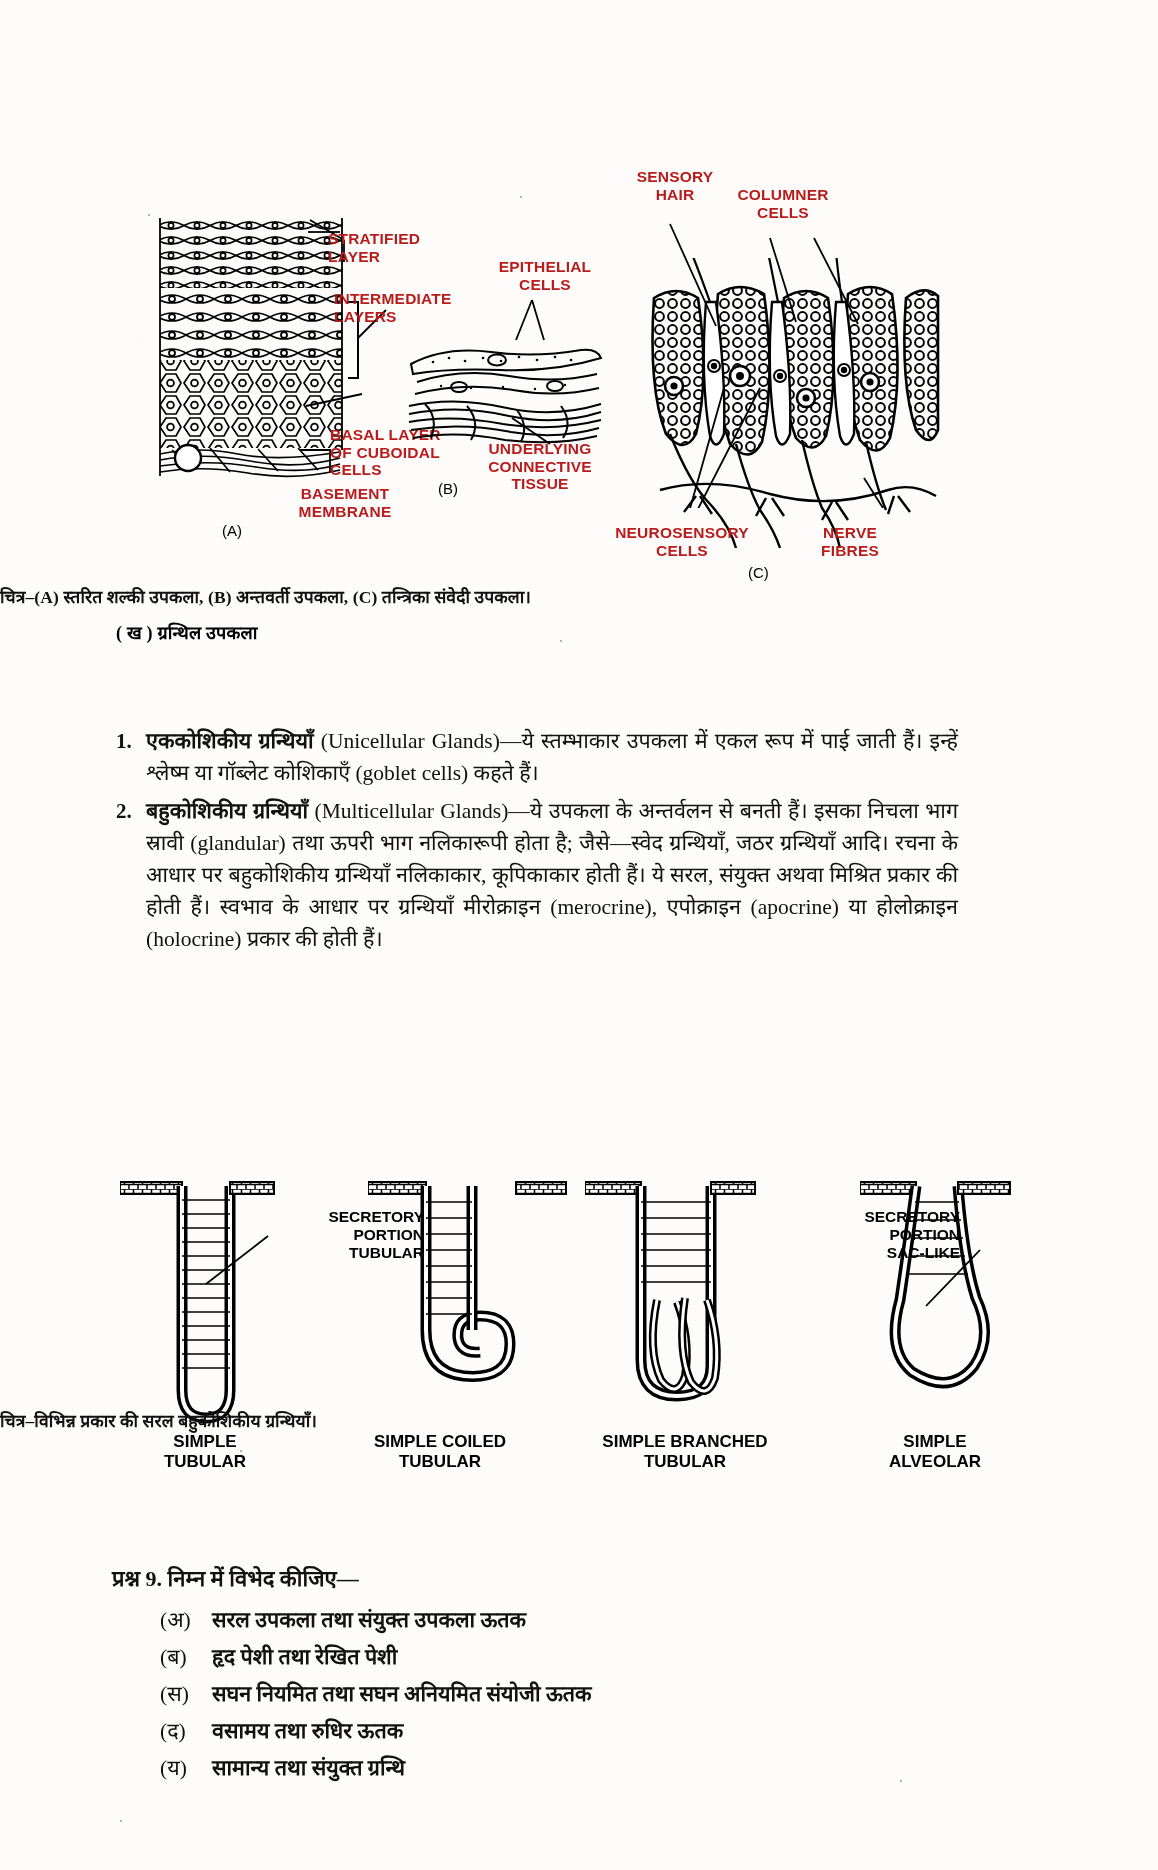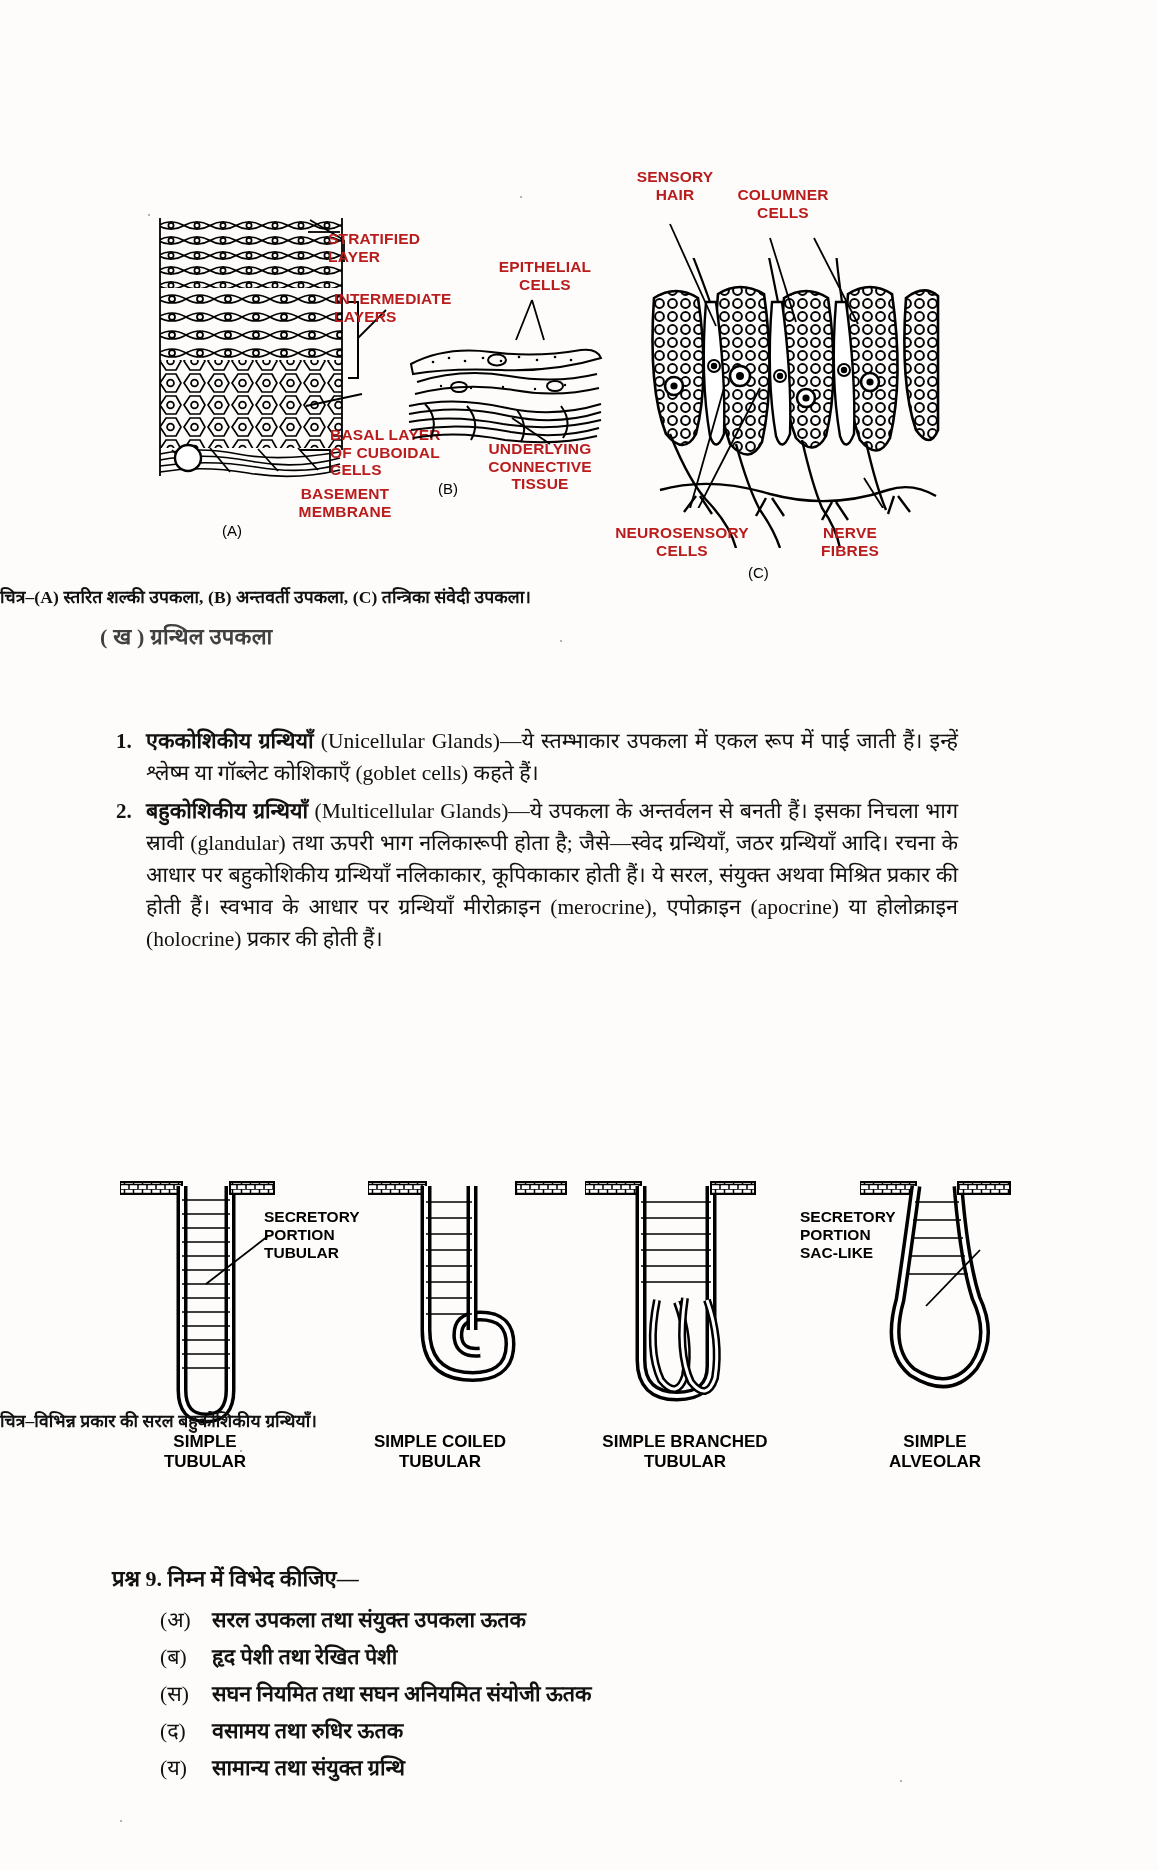--- a/index.html
+++ b/index.html
@@ -54,22 +54,22 @@
   
   .caption{
     position:absolute;left:0;width:1158px;text-align:left;
     font-family:"Liberation Serif", serif;
     font-weight:bold;font-size:17.5px;color:#111;
     letter-spacing:.1px;
   }
 
   
   .heading{
-    position:absolute;left:100px;
-    font-size:22px;font-weight:bold;color:#404040;
+    position:absolute;left:116px;
+    font-size:18px;font-weight:bold;color:#000000;
     letter-spacing:.2px;
   }
   .para{
     position:absolute;
     font-size:21.5px;line-height:31px;color:#111;
     text-align:justify;
   }
   .numlist{
     position:absolute;left:116px;width:842px;
     font-size:21.5px;line-height:32px;color:#111;
@@ -77,21 +77,21 @@
   .li{display:flex;align-items:flex-start;margin-bottom:2px;}
   .li .num{width:30px;flex:0 0 30px;font-weight:bold;font-size:21px;}
   .li .txt{flex:1;text-align:justify;}
   .eng{font-family:"Liberation Serif", serif;font-weight:normal;margin-top:38px;}
 
   
   .fig2{position:absolute;left:0;top:1180px;width:1158px;height:300px;}
   .gl-label{
     font-family:"Liberation Sans", sans-serif;
     font-weight:bold;font-size:15.5px;line-height:1.15;
-    text-align:left;position:absolute;color:#000;white-space:pre-line;
+    text-align:right;position:absolute;color:#000;white-space:pre-line;
   }
   .gl-name{
     font-family:"Liberation Sans", sans-serif;
     font-weight:bold;font-size:17px;line-height:1.15;
     text-align:center;position:absolute;color:#000;white-space:pre-line;
   }
 
   
   .qhead{
     position:absolute;left:112px;

